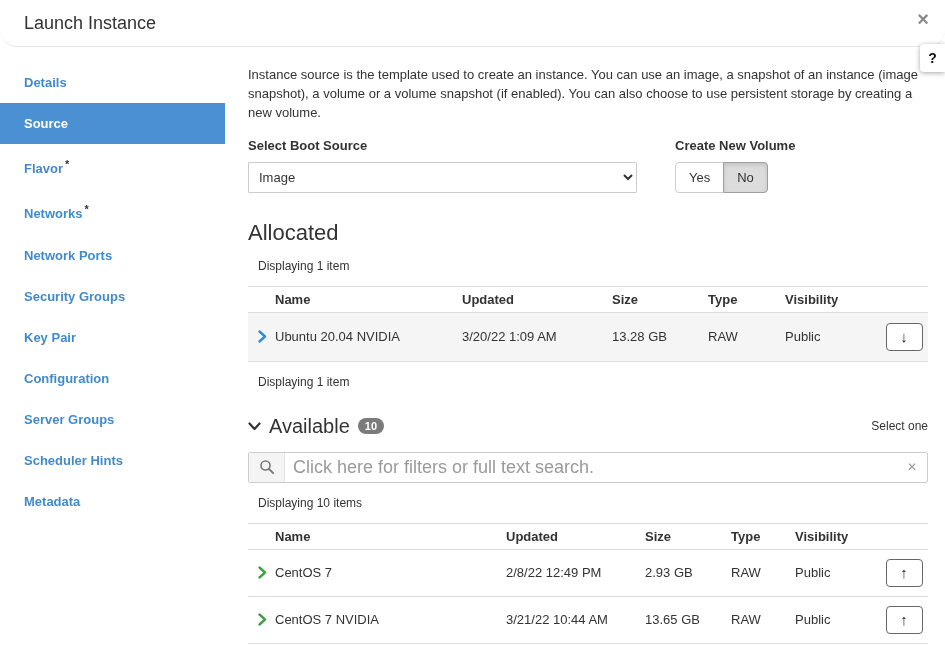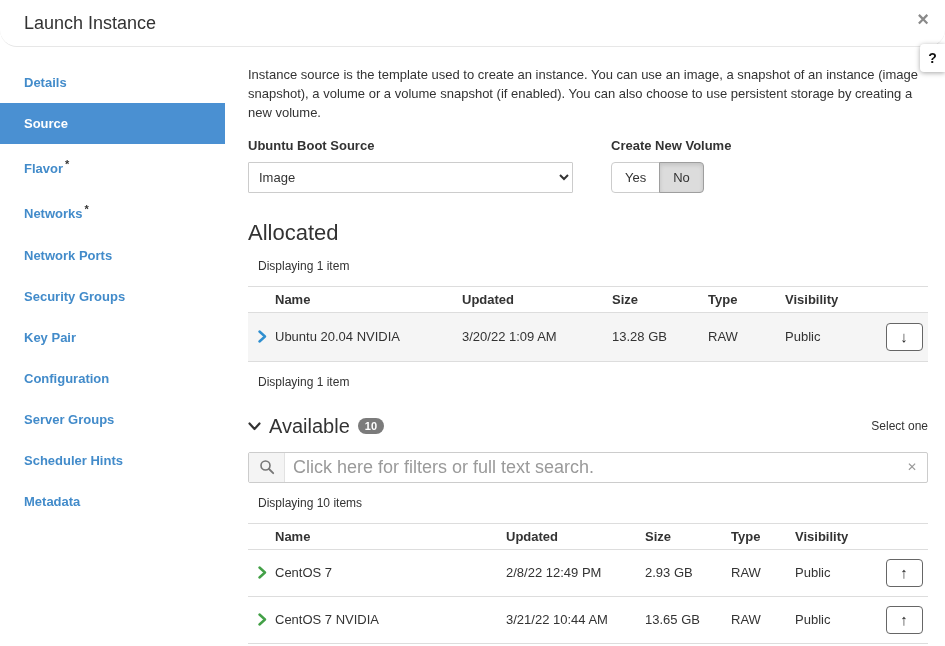--- a/index.html
+++ b/index.html
@@ -25,21 +25,21 @@
   .nav-item { display:block; padding:12px 24px; font-size:13px; line-height:17px; color:#428bca; text-decoration:none; cursor:pointer;font-weight:bold; }
   .nav-item.active { background:#4a90d2; color:#fff; }
   .req { font-size:11px; vertical-align:super; color:#333; margin-left:2px; }
 
   
   .main { position:absolute; left:248px; top:60px; width:680px; }
   .intro { margin:6px 0 0; line-height:1.45; color:#333; }
 
   .form-row { display:flex; margin-top:15px; }
   .field-label { display:block; font-weight:bold; margin-bottom:9px; }
-  .boot-select { width:325px; height:31px; border:1px solid #ccc; border-radius:1px; background:#fff; color:#333; font-size:13px; padding:0 6px; font-family:inherit; }
+  .boot-select { width:389px; height:31px; border:1px solid #ccc; border-radius:1px; background:#fff; color:#333; font-size:13px; padding:0 6px; font-family:inherit; }
   .vol-col { margin-left:38px; }
   .btn-group { display:inline-flex; }
   .btn-toggle { height:31px; padding:0 13px; font-size:13px; border:1px solid #ccc; background:#fff; color:#333; cursor:pointer; font-family:inherit; }
   .btn-toggle.first { border-radius:4px 0 0 4px; }
   .btn-toggle.last { border-radius:0 4px 4px 0; margin-left:-1px; }
   .btn-toggle.active { background:#dcdcdc; border-color:#9e9e9e; box-shadow:inset 0 2px 4px rgba(0,0,0,.12); }
 
   .section-heading { font-size:22px; font-weight:normal; margin:27px 0 0; color:#333; }
   .count { font-size:12px; margin-top:13px; padding-left:10px; color:#333; }
 
@@ -93,21 +93,21 @@
   <a class="nav-item"><span>Scheduler Hints</span></a>
   <a class="nav-item"><span>Metadata</span></a>
 </nav>
 
 <div class="main">
 
   <p class="intro">Instance source is the template used to create an instance. You can use an image, a snapshot of an instance (image snapshot), a volume or a volume snapshot (if enabled). You can also choose to use persistent storage by creating a new volume.</p>
 
   <div class="form-row">
     <div>
-      <label class="field-label">Ubuntu Boot Source</label>
+      <label class="field-label">Select Boot Source</label>
       <select class="boot-select">
         <option>Image</option>
       </select>
     </div>
     <div class="vol-col">
       <label class="field-label">Create New Volume</label>
       <div class="btn-group">
         <button class="btn-toggle first">Yes</button>
         <button class="btn-toggle last active">No</button>
       </div>

